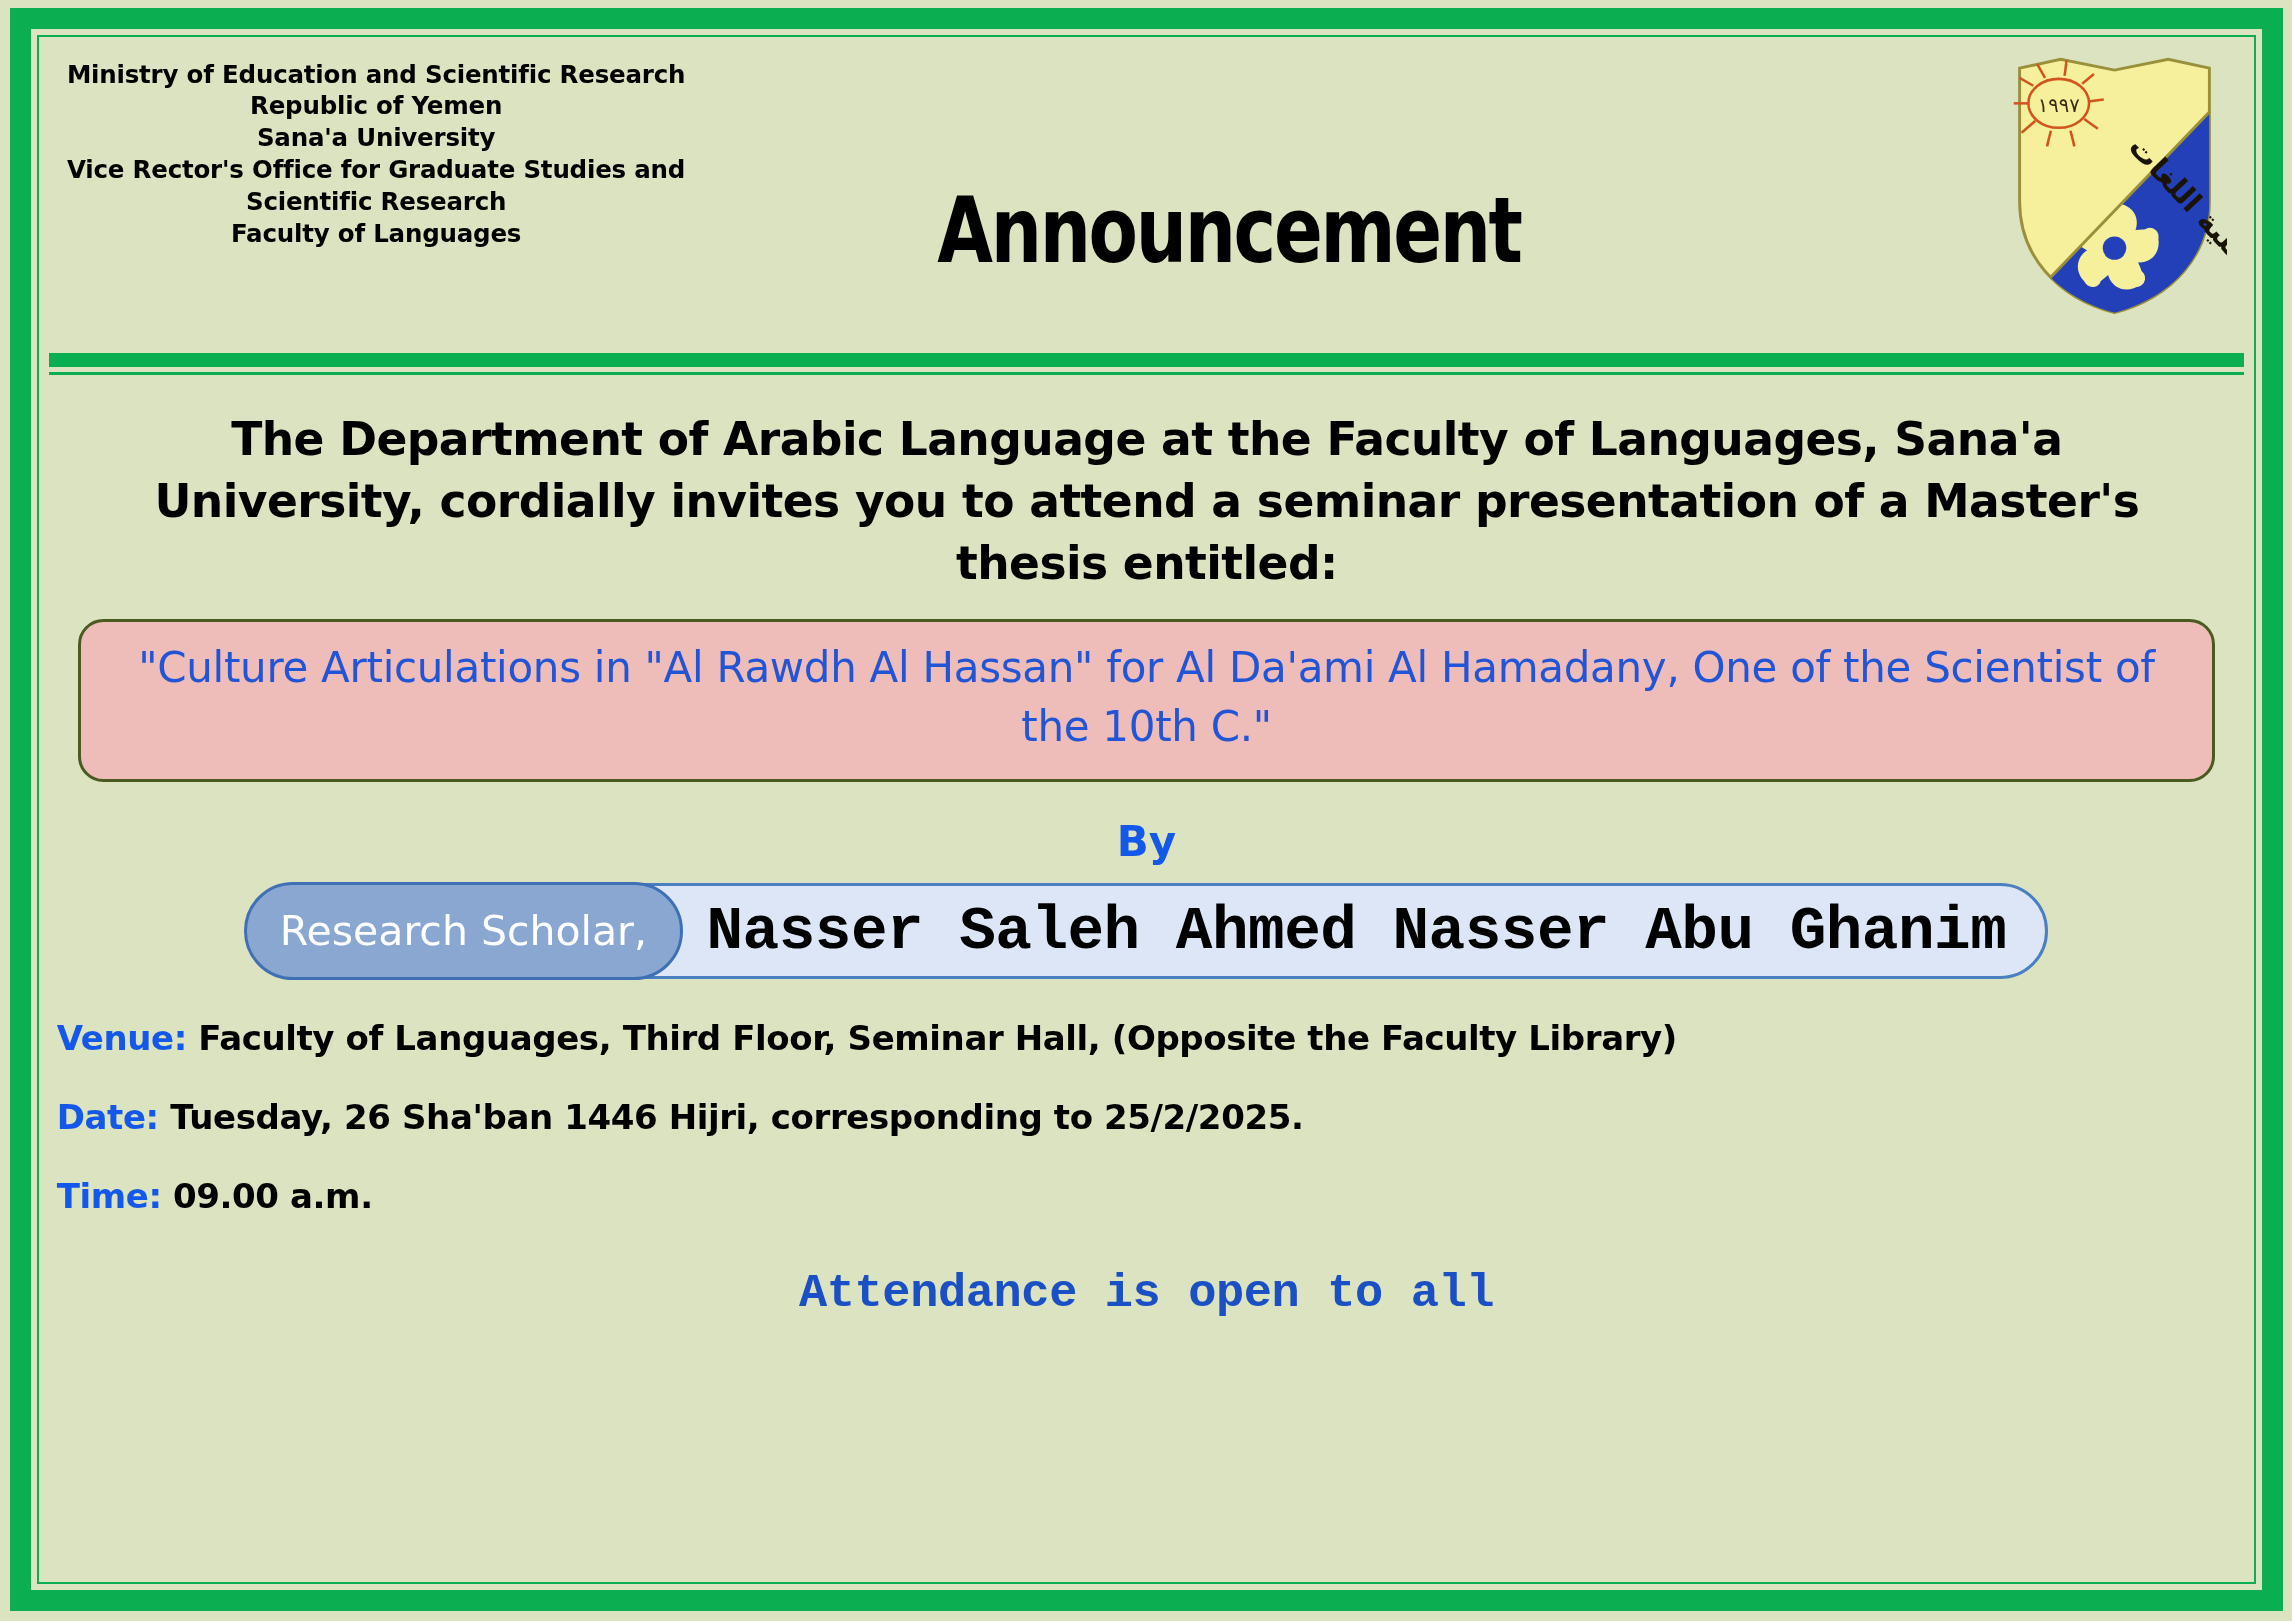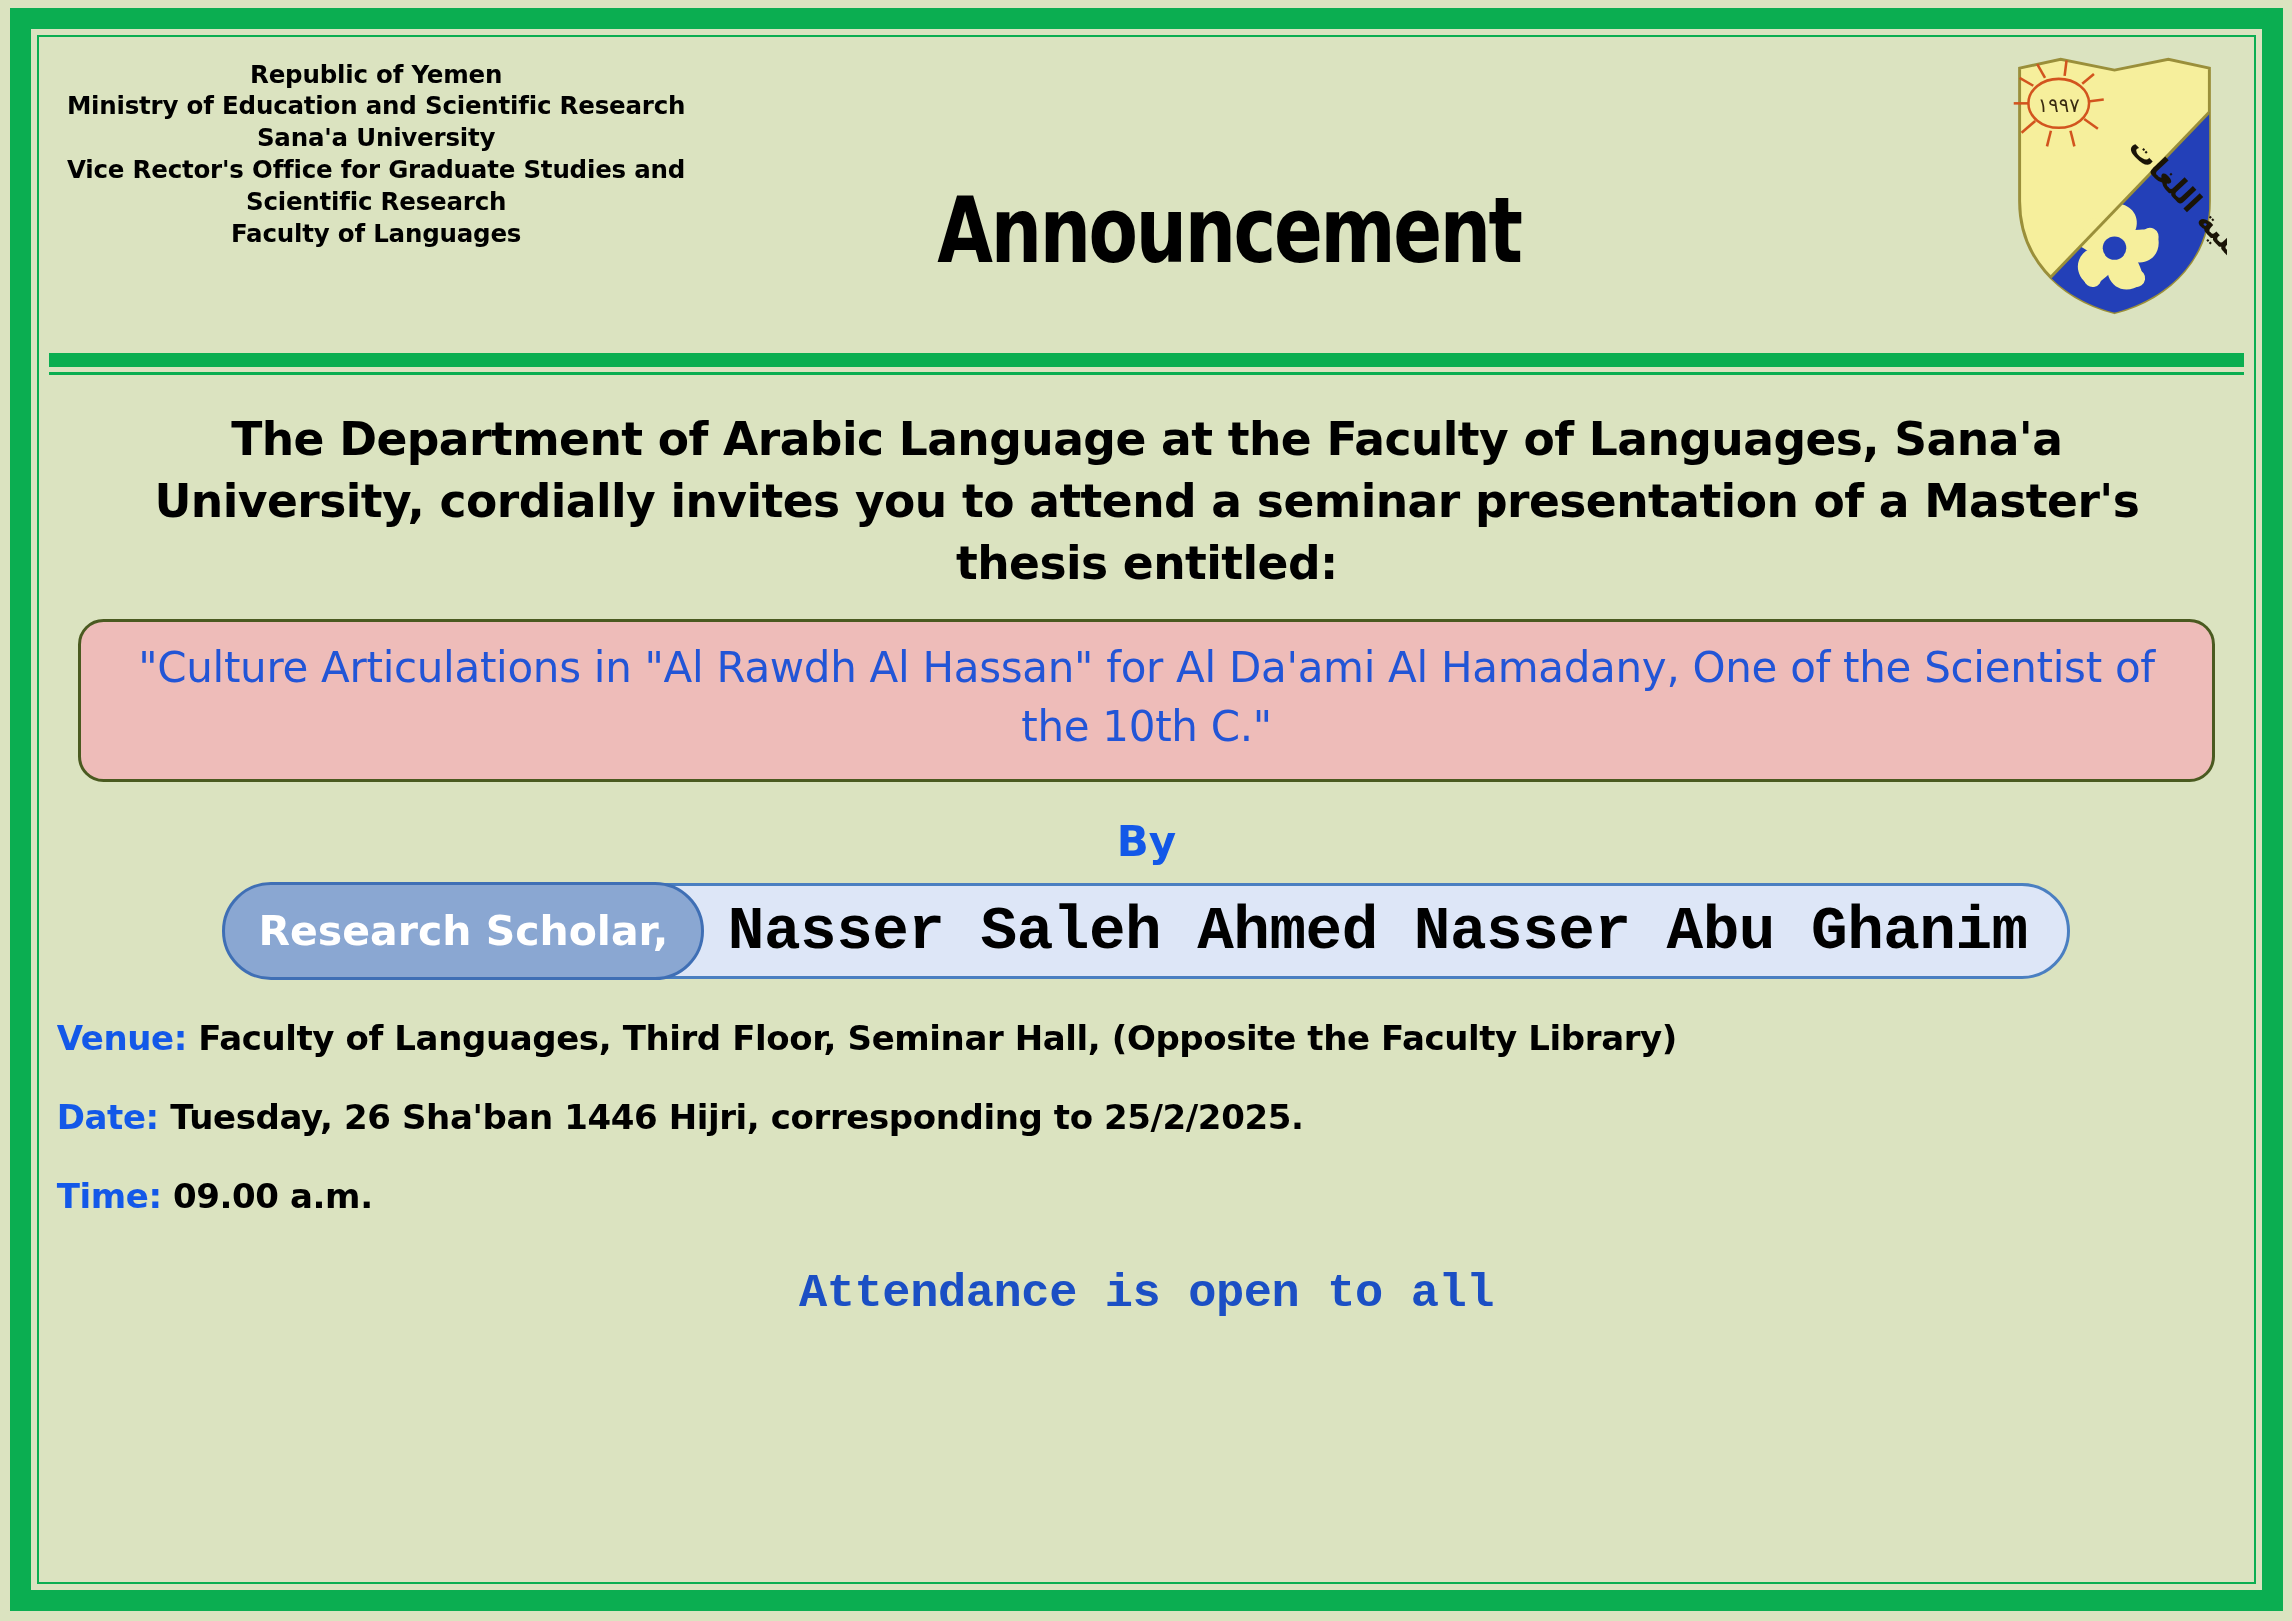--- a/index.html
+++ b/index.html
@@ -182,21 +182,21 @@
     display: flex;
     align-items: center;
     justify-content: center;
     background: #8aa7d2;
     border: 3.9px solid #3f6fb5;
     border-radius: 51px;
     margin: -3.9px -2px -3.9px -3.9px;
     padding: 15px 33px;
     color: #ffffff;
     font-family: "DejaVu Sans", sans-serif;
-    font-weight: bold;
+    font-weight: normal;
     font-size: 41px;
     white-space: nowrap;
     box-sizing: border-box;
   }
   .pill-name {
     flex: 1;
     display: flex;
     align-items: center;
     justify-content: center;
     padding: 0 39px 0 25.5px;
@@ -235,22 +235,22 @@
 <div id="poster">
   <div class="frame-outer"></div>
   <div class="frame-gap"></div>
   <div class="frame-inner"></div>
 
   <div id="content">
 
     <div class="header">
 
       <div class="org-block">
+        <div>Ministry of Education and Scientific Research</div>
         <div>Republic of Yemen</div>
-        <div>Ministry of Education and Scientific Research</div>
         <div>Sana'a University</div>
         <div>Vice Rector's Office for Graduate Studies and</div>
         <div>Scientific Research</div>
         <div>Faculty of Languages</div>
       </div>
 
       <div class="announcement">Announcement</div>
 
       <div class="logo">
         <svg viewBox="0 0 230 270" width="225" height="265">

